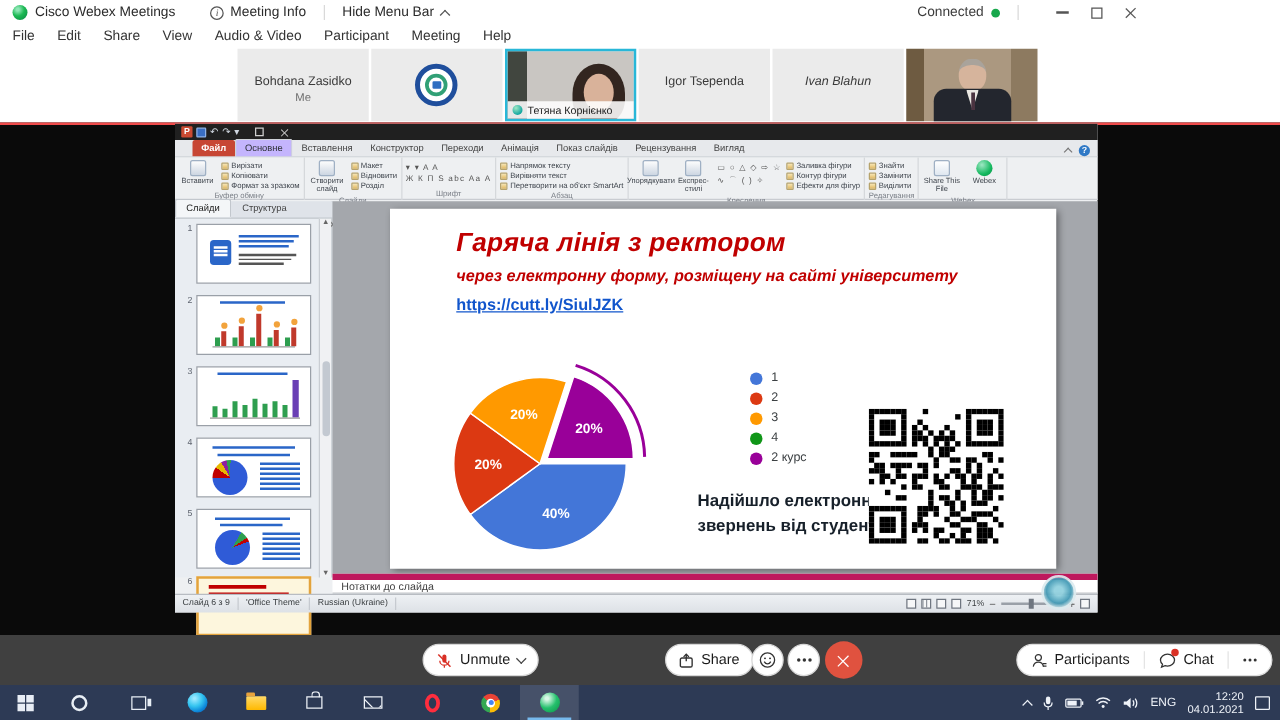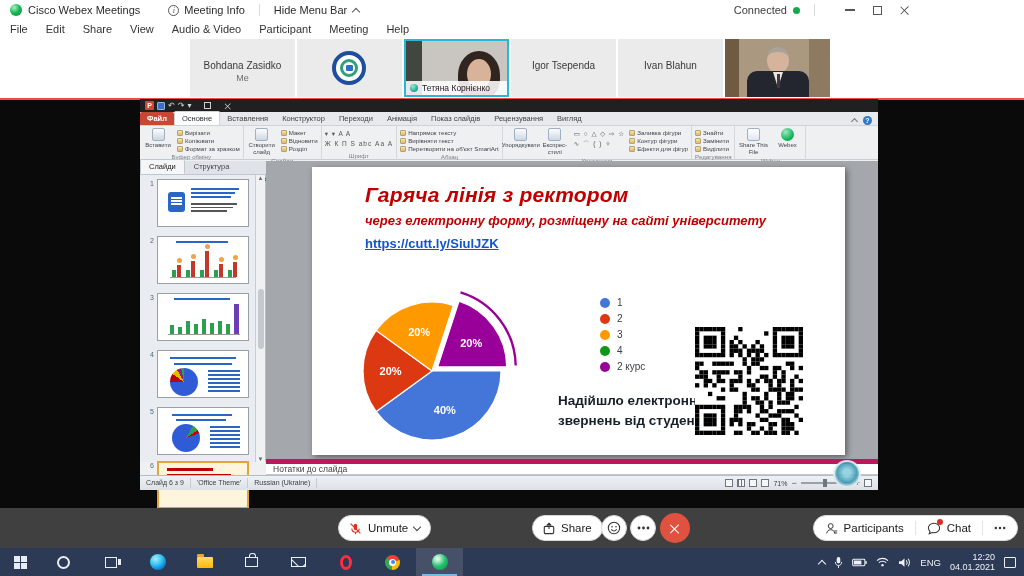--- a/index.html
+++ b/index.html
@@ -60,22 +60,22 @@
   .qat-save{width:8px;height:8px;background:#3a6fc4;border:1px solid #8fb2e8;border-radius:1px}
   .qat-arrow{color:#cfd6df;font-size:8px;line-height:8px}
   .share-banner{flex:1;height:13px;background:#d60d0d;color:#fff;font-size:7.5px;line-height:13px;text-align:center;white-space:nowrap;overflow:hidden}
   .tbc{display:flex;align-items:center;gap:12px;padding:0 8px}
   .tbc .wb-max{border-color:#cfcfcf;width:7px;height:7px;border-width:1px}
   .tbc .xico{transform:scale(.7)}
   .tbc .xico::before,.tbc .xico::after{background:#cfcfcf}
 
   .ribbon-tabs{position:absolute;left:0;top:13px;width:738px;height:14px;background:#e7e9ec;display:flex;align-items:flex-end;border-bottom:1px solid #cfd3d8}
   .rtab{padding:2px 7px;font-size:7.5px;color:#444}
-  .rtab.file{background:#c74634;color:#fff;font-weight:bold;margin-left:0;border-radius:2px 2px 0 0}
-  .rtab.active{background:#ffffff;border:1px solid #cfd3d8;border-bottom:none;border-radius:2px 2px 0 0;color:#2b2f35}
+  .rtab.file{background:#c74634;color:#fff;font-weight:bold;margin-left:14px;border-radius:2px 2px 0 0}
+  .rtab.active{background:#c4b5fd;border:1px solid #cfd3d8;border-bottom:none;border-radius:2px 2px 0 0;color:#2b2f35}
   .rtabs-right{margin-left:auto;display:flex;align-items:center;gap:6px;padding-right:6px}
   .help-q{width:9px;height:9px;border-radius:50%;background:#2f79c6;color:#fff;font-size:7px;line-height:9px;text-align:center;font-weight:bold}
   .rib-chev{width:5px;height:5px;border-right:1.3px solid #777;border-bottom:1.3px solid #777;transform:rotate(-135deg);margin-top:2px}
 
   #ribbon-body{position:absolute;left:0;top:27px;width:738px;height:34px;background:#eef0f2;display:flex;border-bottom:1px solid #c9ccd1}
   .rgroup{height:34px;border-right:1px solid #d5d8db;display:flex;flex-direction:column;padding:1px 3px 0 3px}
   .rg-content{flex:1;display:flex;align-items:flex-start;gap:4px}
   .rg-big{display:flex;flex-direction:column;align-items:center;width:30px}
   .rg-big-icon{width:13px;height:13px;margin-top:1px;border-radius:2px;background:linear-gradient(180deg,#fdfdfd,#cdd6e2);border:1px solid #9fb0c4}
   .rg-big-icon.webexball{background:radial-gradient(circle at 35% 30%,#9fe8c4,#14b85f 60%,#0a8f45);border:none;border-radius:50%}
@@ -234,21 +234,21 @@
         <div class="w-hair"></div>
         <div class="w-face"></div>
         <div class="vlabel">
           <span class="mini-ball"></span>
           <span>Тетяна Корнієнко</span>
         </div>
       </div>
       <div class="tile" style="left: 511px;">
         <div class="tname">Igor Tsependa</div>
       </div>
-      <div class="tile" style="left: 618px;">
+      <div class="tile" style="left: 618px; font-style: italic;">
         <div class="tname">Ivan Blahun</div>
       </div>
       <div class="tile video-man" style="left: 725px;">
         <div class="m-head"></div>
         <div class="m-suit"></div>
         <div class="m-shirt"></div>
         <div class="m-tie"></div>
       </div>
     </div>
 

